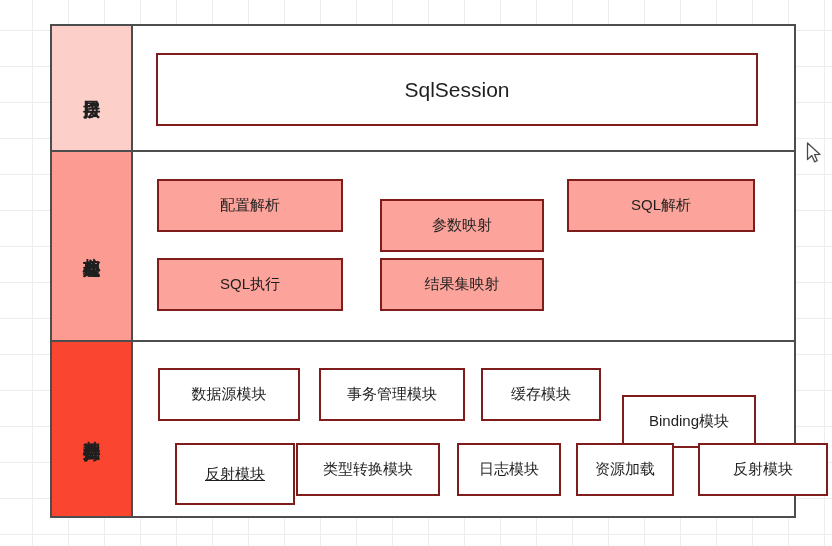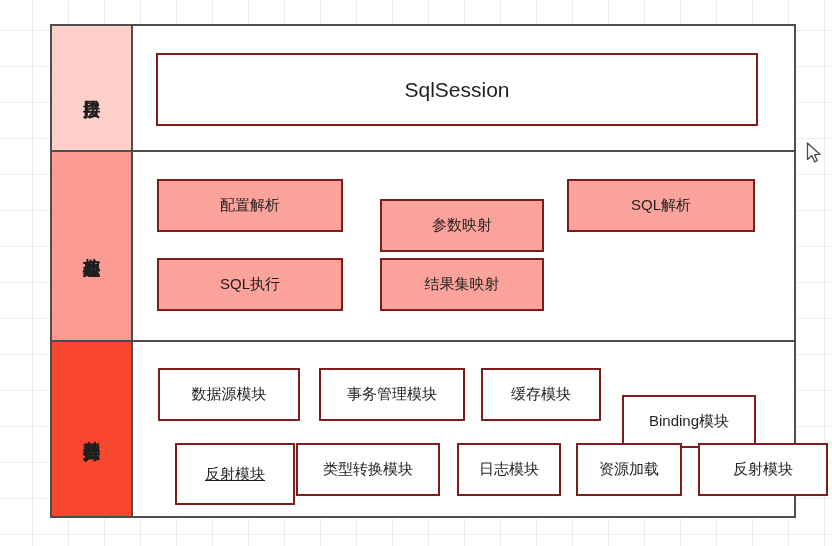--- a/index.html
+++ b/index.html
@@ -148,21 +148,21 @@
 
       <div class="node plain" style="left:42px; top:101px; width:120px; height:62px;text-decoration:underline;">
         <span>反射模块</span>
       </div>
       <div class="node plain" style="left:163px; top:101px; width:144px; height:53px;">
         <span>类型转换模块</span>
       </div>
       <div class="node plain" style="left:324px; top:101px; width:104px; height:53px;">
         <span>日志模块</span>
       </div>
-      <div class="node plain" style="left:443px; top:101px; width:106px; height:53px;">
+      <div class="node plain" style="left:443px; top:101px; width:98px; height:53px;">
         <span>资源加载</span>
       </div>
       <div class="node plain" style="left:565px; top:101px; width:130px; height:53px;">
         <span>反射模块</span>
       </div>
 
     </div>
   </div>
 
 </div>

